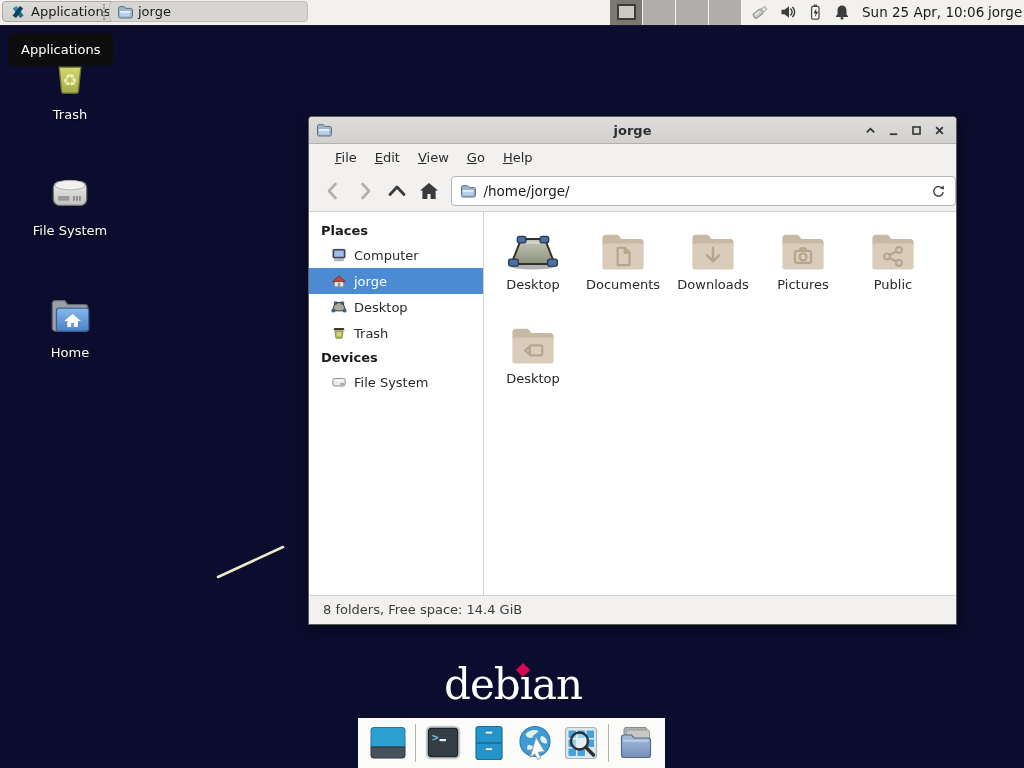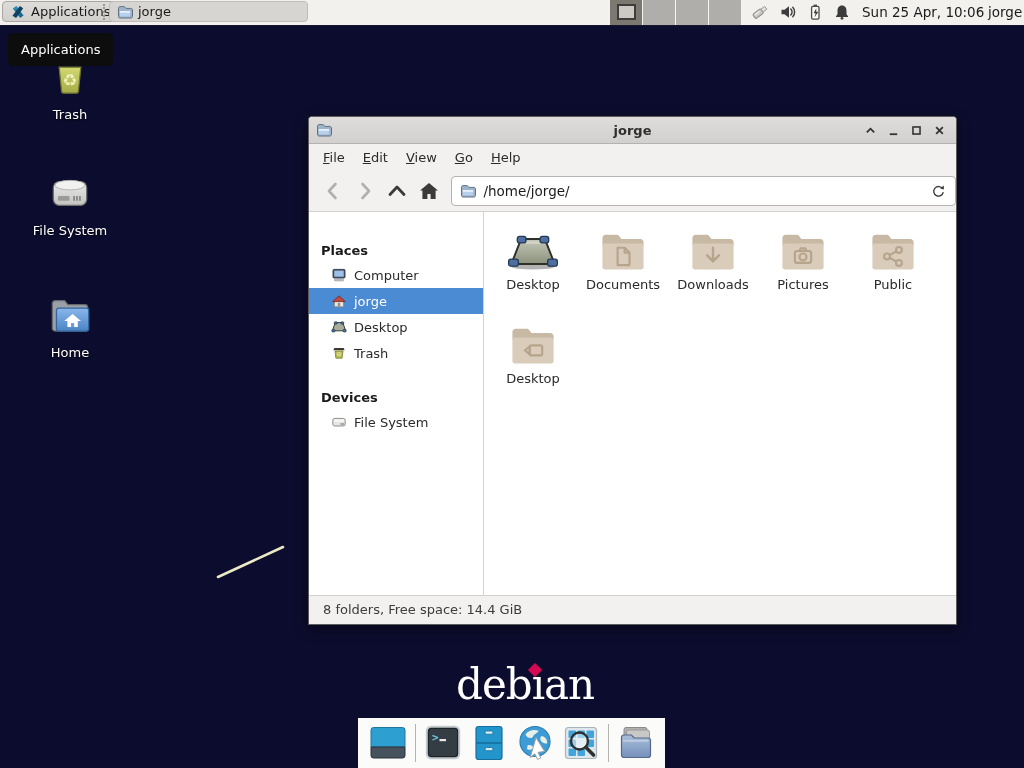--- a/index.html
+++ b/index.html
@@ -24,45 +24,45 @@
   .tray-icon{position:absolute;top:3px;width:18px;height:18px;}
   .clock{position:absolute;left:862px;top:0;height:24px;line-height:25px;font-size:13.5px;color:#1a1a1a;}
   .panel-user{position:absolute;left:988px;top:0;height:25px;line-height:25px;font-size:13.5px;color:#1a1a1a;}
   
   .tooltip{position:absolute;left:8px;top:33px;z-index:60;background:#0d0d0d;color:#fff;
     font-size:13px;padding:9px 13px;border-radius:5px;}
   
   .desk-icon{position:absolute;left:15px;width:110px;display:flex;flex-direction:column;align-items:center;z-index:2;}
   .desk-icon .lbl{margin-top:5px;font-size:13px;color:#fff;text-shadow:0 1px 2px rgba(0,0,0,.85);}
   
-  .debian{position:absolute;left:456px;top:660px;z-index:1;}
+  .debian{position:absolute;left:444px;top:660px;z-index:1;}
   .debian .word{font-family:"DejaVu Serif","Liberation Serif",serif;font-size:42px;color:#fff;letter-spacing:-1px;}
   .debian .dot{position:absolute;width:10px;height:10px;transform:rotate(45deg);left:74px;top:5px;}
   .artifact{position:absolute;left:214px;top:540px;z-index:1;}
   
   .window{position:absolute;left:308px;top:116px;width:649px;height:509px;z-index:10;
     background:#fff;border:1px solid #5c5c5c;border-radius:4px 4px 0 0;box-sizing:border-box;
     box-shadow:0 4px 14px rgba(0,0,0,.45);display:flex;flex-direction:column;}
   .titlebar{height:26px;background:linear-gradient(#dedddb,#d1d0ce);border-bottom:1px solid #b4b2ae;
     border-radius:3px 3px 0 0;display:flex;align-items:center;position:relative;flex:0 0 auto;}
   .titlebar .t-icon{margin-left:7px;}
   .titlebar .t-title{position:absolute;left:0;right:0;text-align:center;font-size:13px;font-weight:bold;color:#2e2e2e;}
   .t-controls{margin-left:auto;display:flex;align-items:center;gap:8px;padding-right:9px;position:relative;}
   .t-controls .cbtn{width:15px;height:15px;display:flex;align-items:center;justify-content:center;}
-  .menubar{height:26px;background:#f2f1ef;display:flex;align-items:center;padding-left:5px;flex:0 0 auto;}
+  .menubar{height:26px;background:#f2f1ef;display:flex;align-items:center;padding-left:17px;flex:0 0 auto;}
   .menubar .mitem{font-size:13px;color:#2a2a2a;padding:0 9px;}
   .toolbar{height:41px;background:#f2f1ef;border-bottom:1px solid #d4d2ce;display:flex;align-items:center;flex:0 0 auto;}
   .nav-btn{width:30px;height:30px;display:flex;align-items:center;justify-content:center;margin-left:2px;}
   .nav-btn:first-child{margin-left:9px;}
   .pathbar{margin-left:8px;width:507px;height:30px;background:#fff;border:1px solid #b6b4b0;border-radius:4px;
     display:flex;align-items:center;box-sizing:border-box;padding:14px 8px;}
   .pathbar .ptxt{font-size:13.5px;color:#1a1a1a;margin-left:7px;flex:1;}
   .win-body{flex:1;display:flex;min-height:0;}
   .sidebar{width:175px;border-right:1px solid #d4d2ce;box-sizing:border-box;background:#fff;padding-top:7px;}
-  .side-header{font-size:13px;font-weight:bold;color:#1a1a1a;padding:4px 0 4px 12px;margin-top:20px;}
+  .side-header{font-size:13px;font-weight:bold;color:#1a1a1a;padding:4px 0 4px 12px;}
   .side-row{height:26px;display:flex;align-items:center;gap:7px;padding-left:22px;font-size:13px;color:#2a2a2a;}
   .side-row.selected{background:#4a8bd4;color:#fff;}
   .files{flex:1;background:#fff;padding:17px 0 0 4px;display:flex;flex-wrap:wrap;align-content:flex-start;}
   .file-item{width:90px;height:94px;display:flex;flex-direction:column;align-items:center;}
   .file-item .flbl{margin-top:4px;font-size:13px;color:#2a2a2a;}
   .statusbar{height:28px;background:#f2f1ef;border-top:1px solid #d4d2ce;font-size:13px;color:#3c3c3c;
     line-height:27px;padding-left:14px;flex:0 0 auto;}
   
   .dock{position:absolute;left:358px;top:718px;width:307px;height:50px;background:#fbfbfa;z-index:5;
     display:flex;align-items:center;justify-content:center;gap:8px;}

